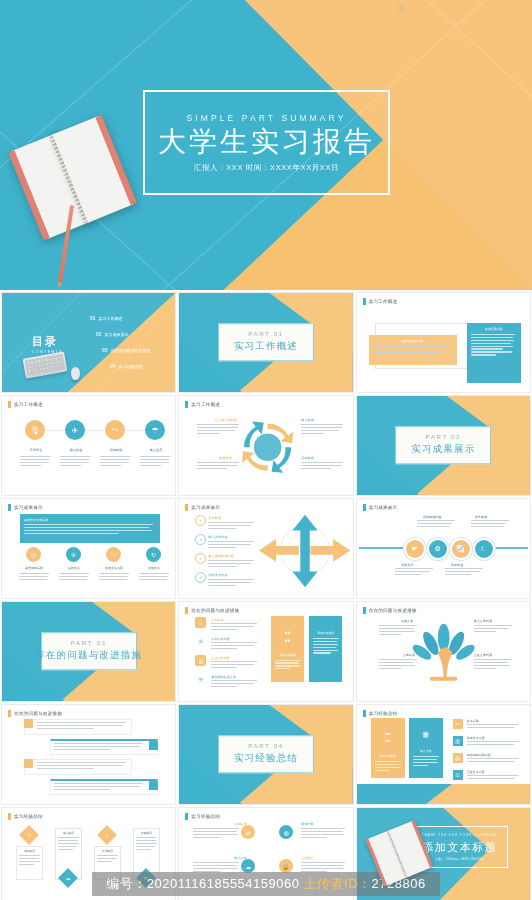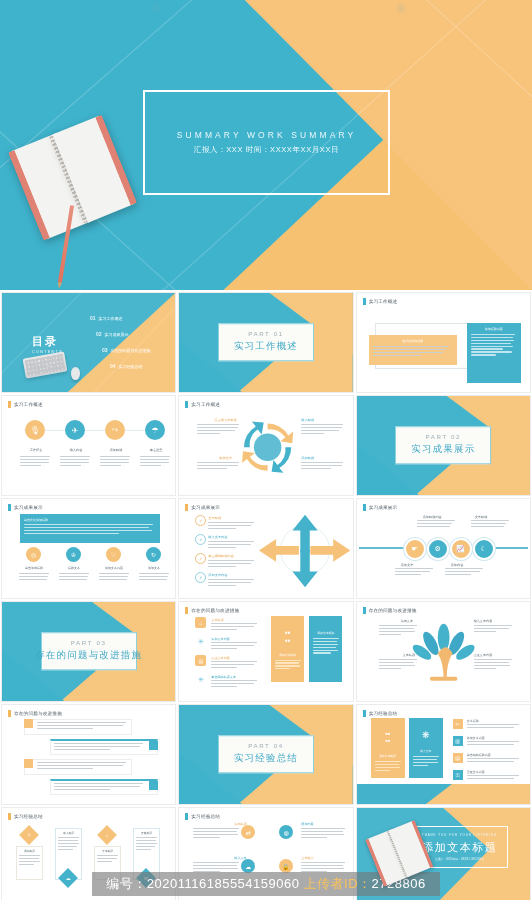--- a/index.html
+++ b/index.html
@@ -159,21 +159,22 @@
     </svg>
 
     <div class="notebook">
       <div class="nb-left"></div>
       <div class="nb-spiral"></div>
       <div class="nb-right"></div>
     </div>
     <div class="pencil"></div>
 
     <div class="hero-box">
-      <div class="hero-eyebrow">SUMMARY WORK SUMMARY</div>
+      <div class="hero-eyebrow">SIMPLE PART SUMMARY</div>
+      <div class="hero-title">大学生实习报告</div>
       <div class="hero-sub">汇报人：XXX 时间：XXXX年XX月XX日</div>
     </div>
 
     <div class="wmk" style="left:150px;top:0px;">❀</div>
     <div class="wmk" style="left:395px;top:0px;">❀</div>
   </div>
 
   <div class="grid">
 
     <div class="thumb">

